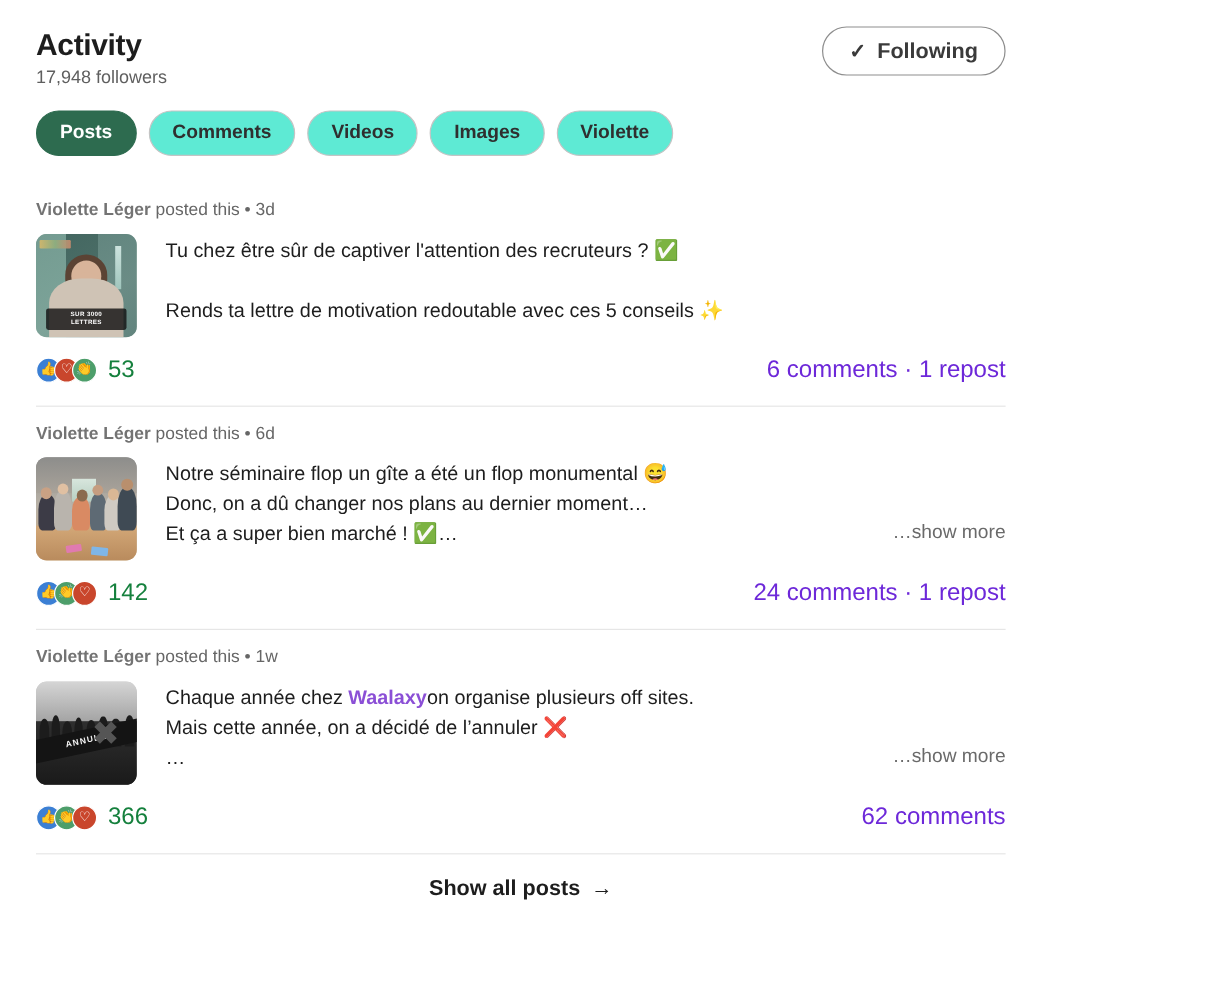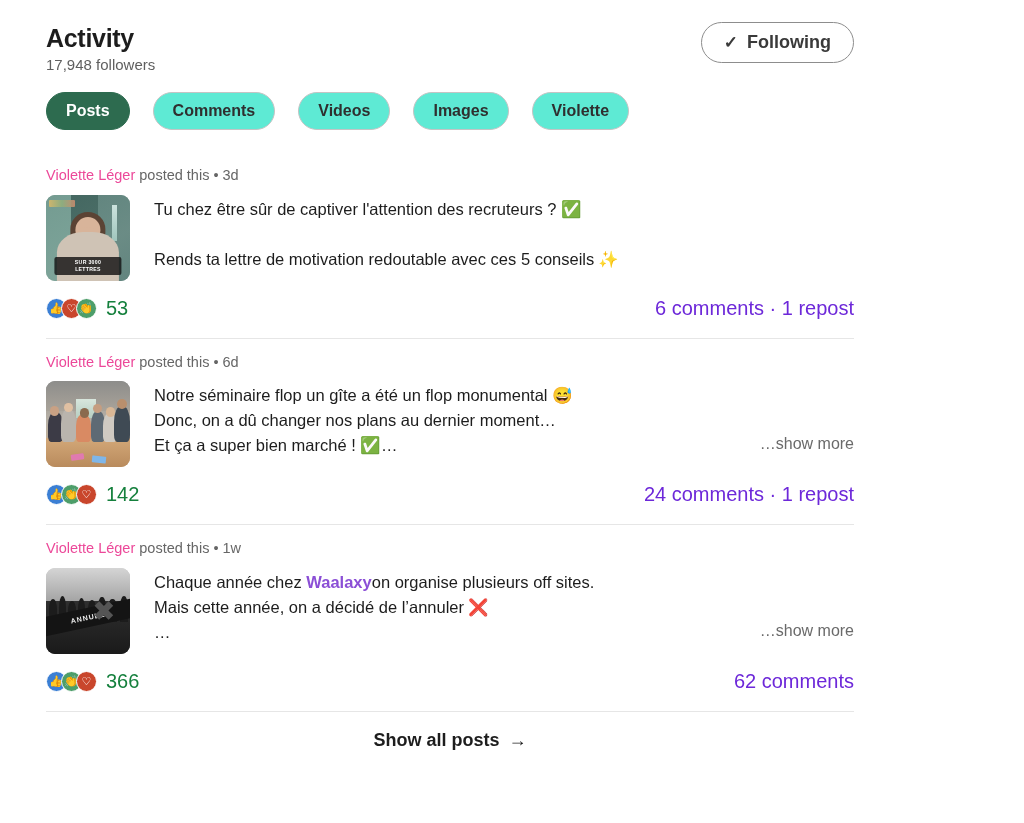--- a/index.html
+++ b/index.html
@@ -12,21 +12,20 @@
     color: #1d1d1d;
     overflow: hidden;
   }
 
   .card {
     position: relative;
     width: 868px;
     height: 823px;
     background: #ffffff;
     padding: 0 30px;
-    margin-left: 16px;
   }
 
   
   .header {
     position: relative;
     padding-top: 24px;
   }
   .page-title {
     font-size: 25px;
     font-weight: bold;
@@ -60,21 +59,21 @@
   }
   .follow-btn .check {
     font-size: 17px;
     font-weight: bold;
     line-height: 1;
   }
 
   
   .pills {
     display: flex;
-    gap: 23px;
+    gap: 10px;
     margin-top: 18px;
   }
   .pill {
     display: flex;
     align-items: center;
     justify-content: center;
     height: 38px;
     padding: 0 19px;
     border-radius: 20px;
     border: 1.2px solid #c4c4c4;
@@ -98,22 +97,22 @@
   .post + .post { border-top: 1px solid #e6e6e6; }
   .post-inner { padding: 14px 0 0 0; }
 
   .post-meta {
     font-size: 14.5px;
     color: #666666;
     line-height: 1.3;
     margin-bottom: 10px;
   }
   .post-meta .author {
-    font-weight: normal;
-    color: #ec4899;
+    font-weight: bold;
+    color: #737373;
   }
 
   .post-body {
     display: flex;
     gap: 24px;
     align-items: flex-start;
   }
 
   .thumb {
     flex: 0 0 auto;

